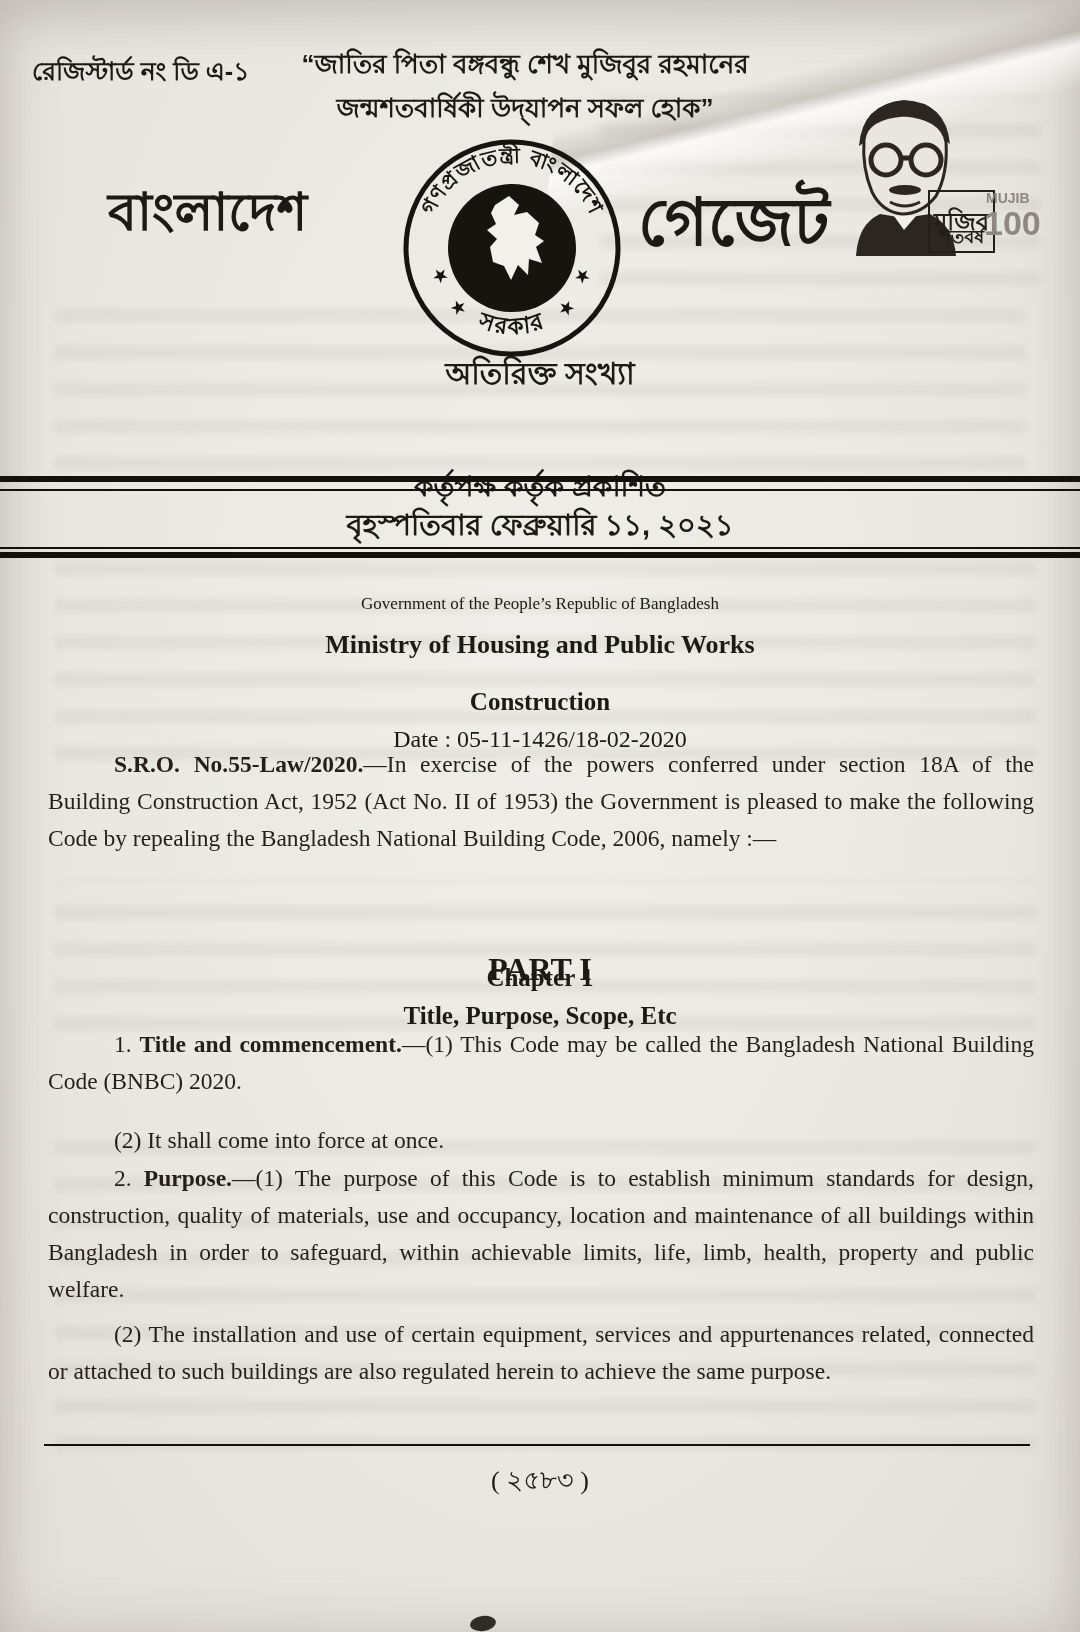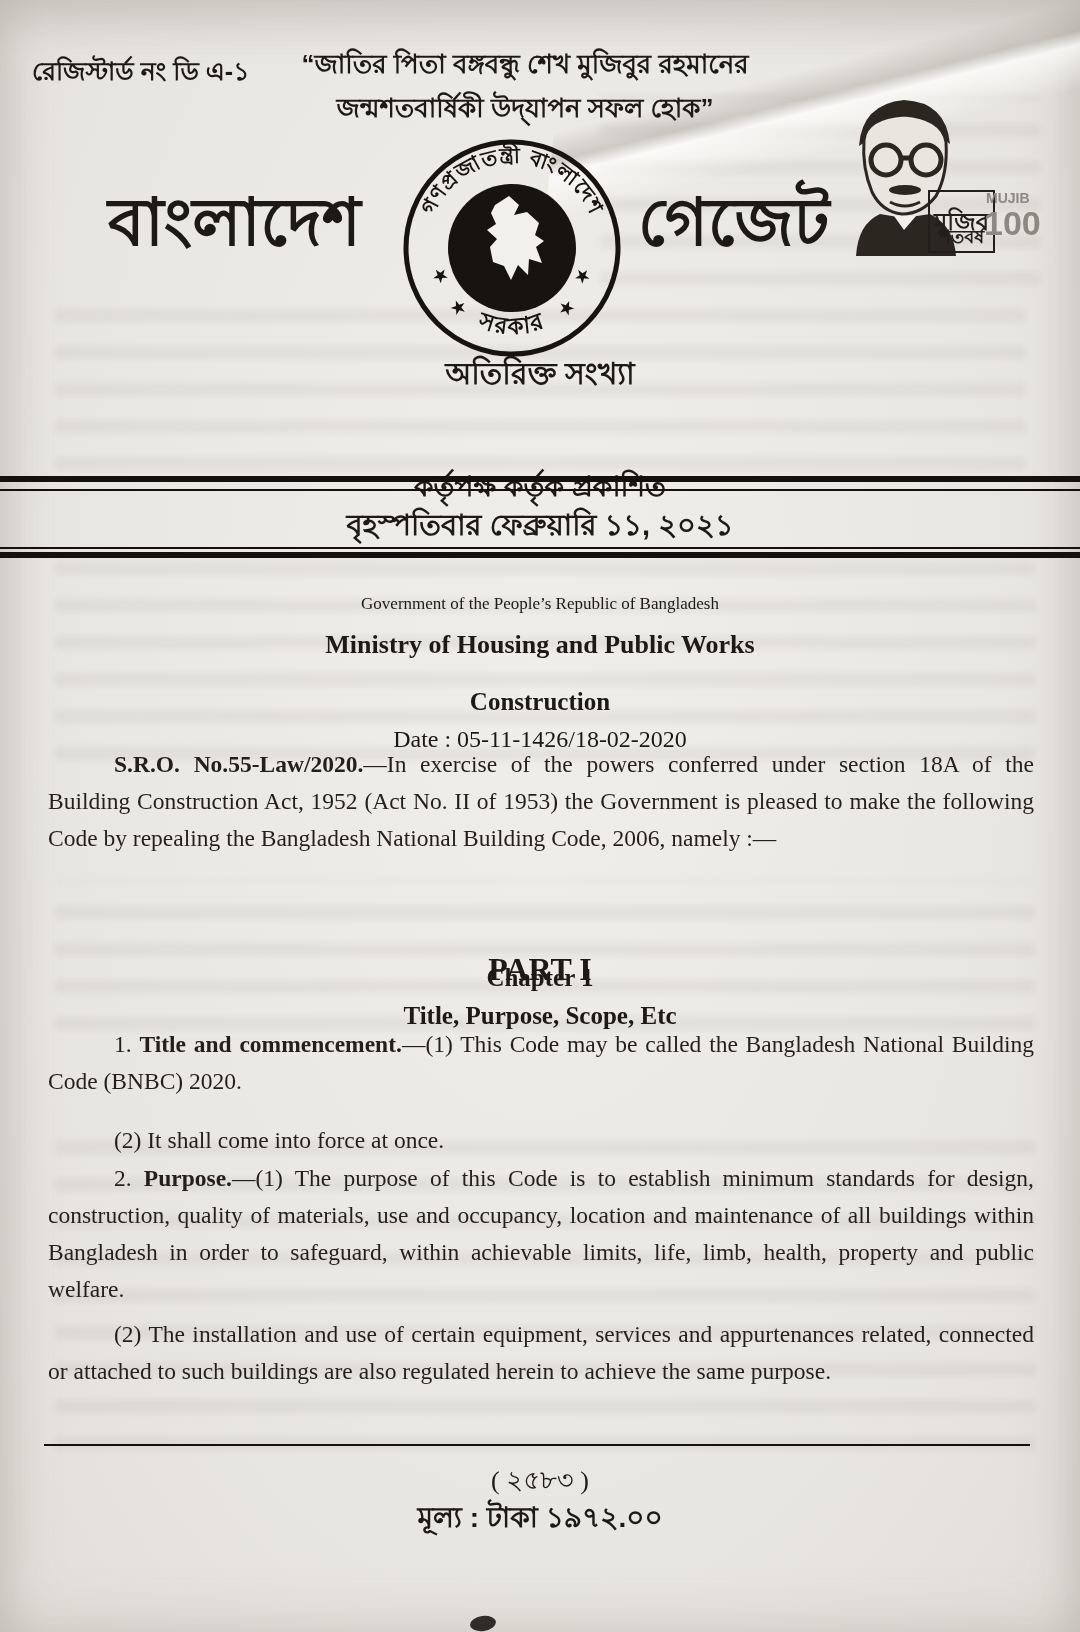--- a/index.html
+++ b/index.html
@@ -61,21 +61,21 @@
   <div class="abs ghost" style="left:55px;top:880px;width:980px;height:150px;"></div>
   <div class="abs ghost" style="left:55px;top:1130px;width:980px;height:320px;"></div>
   <div class="abs crease" style="left:560px;top:-60px;width:560px;height:300px;transform:rotate(6deg);"></div>
 
   <div class="abs bn" style="left:32px;top:52px;font-size:25px;">রেজিস্টার্ড নং ডি এ-১</div>
   <div class="abs bn" style="left:0;right:0;top:42px;text-align:center;font-size:26px;line-height:44px;transform:translateX(-15px);">
     <div>“জাতির পিতা বঙ্গবন্ধু শেখ মুজিবুর রহমানের</div>
     <div>জন্মশতবার্ষিকী উদ্‌যাপন সফল হোক”</div>
   </div>
 
-  <div class="abs bn" style="left:108px;top:172px;font-size:66px;">বাংলাদেশ</div>
+  <div class="abs bn" style="left:108px;top:172px;font-size:52px;">বাংলাদেশ</div>
 
   <svg class="abs" style="left:396px;top:130px;" width="232" height="236" viewBox="0 0 232 236">
     <circle cx="116" cy="118" r="106" fill="none" stroke="#17140f" stroke-width="5"></circle>
     <circle cx="116" cy="118" r="64" fill="#17140f"></circle>
     <path d="M99,75 L113,66 L123,75 L118,85 L131,82 L143,93 L139,105 L148,111 L140,117 L146,133 L133,129 L132,145 L122,135 L115,150 L108,136 L97,132 L94,117 L101,109 L91,100 L100,94 L95,83 Z" fill="#f2f0ea"></path>
     <defs>
       <path id="arcTop" d="M31,118 A85,85 0 1 1 201,118" fill="none"></path>
       <path id="arcBot" d="M39,155 A85,85 0 0 0 193,155" fill="none"></path>
     </defs>
     <text font-size="21" font-weight="bold" fill="#17140f" font-family="Liberation Sans, DejaVu Sans, sans-serif" letter-spacing="1">
@@ -137,16 +137,15 @@
   </p>
   <p class="abs para" style="top:1122px;margin:0;">(2) It shall come into force at once.</p>
 
   <p class="abs para" style="top:1160px;margin:0;">
     <span>2. </span><strong>Purpose.</strong><span>—(1) The purpose of this Code is to establish minimum standards for design, construction, quality of materials, use and occupancy, location and maintenance of all buildings within Bangladesh in order to safeguard, within achievable limits, life, limb, health, property and public welfare.</span>
   </p>
   <p class="abs para" style="top:1316px;margin:0;">(2) The installation and use of certain equipment, services and appurtenances related, connected or attached to such buildings are also regulated herein to achieve the same purpose.</p>
 
   <div class="abs" style="top:1444px;left:44px;right:50px;height:2px;background:#14110d;"></div>
   <div class="abs centered serif" style="top:1460px;font-size:26px;">( ২৫৮৩ )</div>
-  <div class="abs centered bn" style="top:1496px;font-size:28px;">মূল্য : টাকা ১৯৭২.০০</div>
 
   <div class="abs bottom-mark" style="left:470px;top:1616px;"></div>
 </div>
 
 </body></html>

